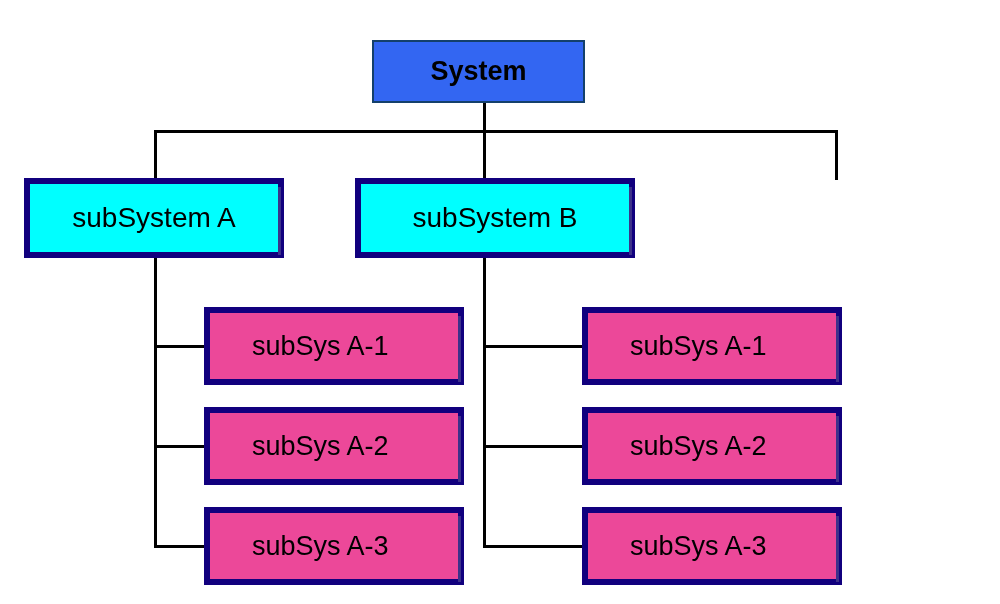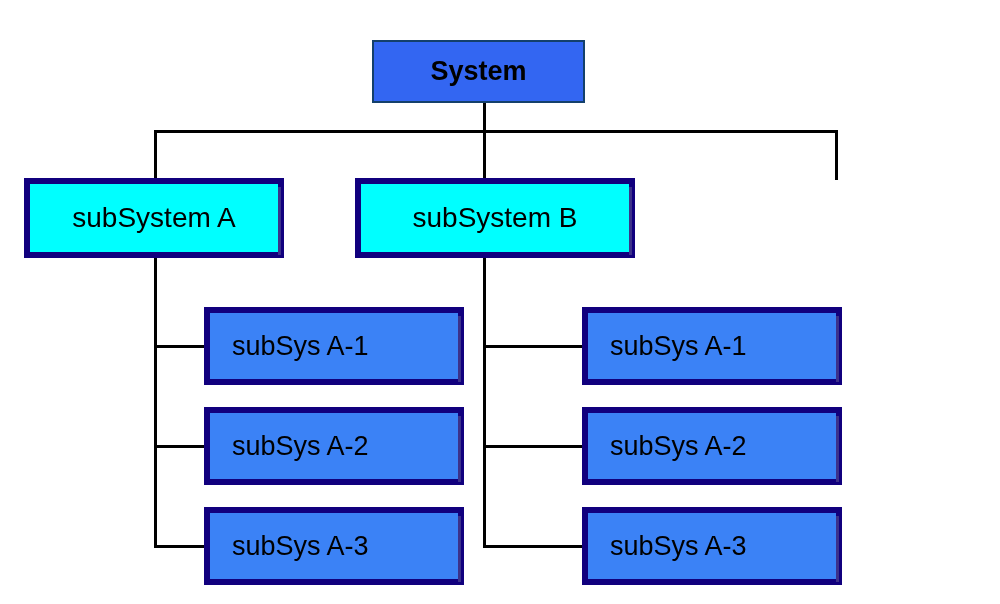--- a/index.html
+++ b/index.html
@@ -55,23 +55,24 @@
   }
   .node.level1 .node-label {
     color: #000000;
     font-size: 28px;
     font-weight: normal;
     text-align: center;
   }
 
   
   .node.level2 {
-    background: #3b82f6;
+    background: #ec4899;
     border: 6px solid #11007e;
     justify-content: center;
+    padding-left: 20px;
   }
   .node.level2 .node-label {
     color: #000000;
     font-size: 27px;
     font-weight: normal;
     text-align: left;
     padding-left: 22px;
   }
 
   

